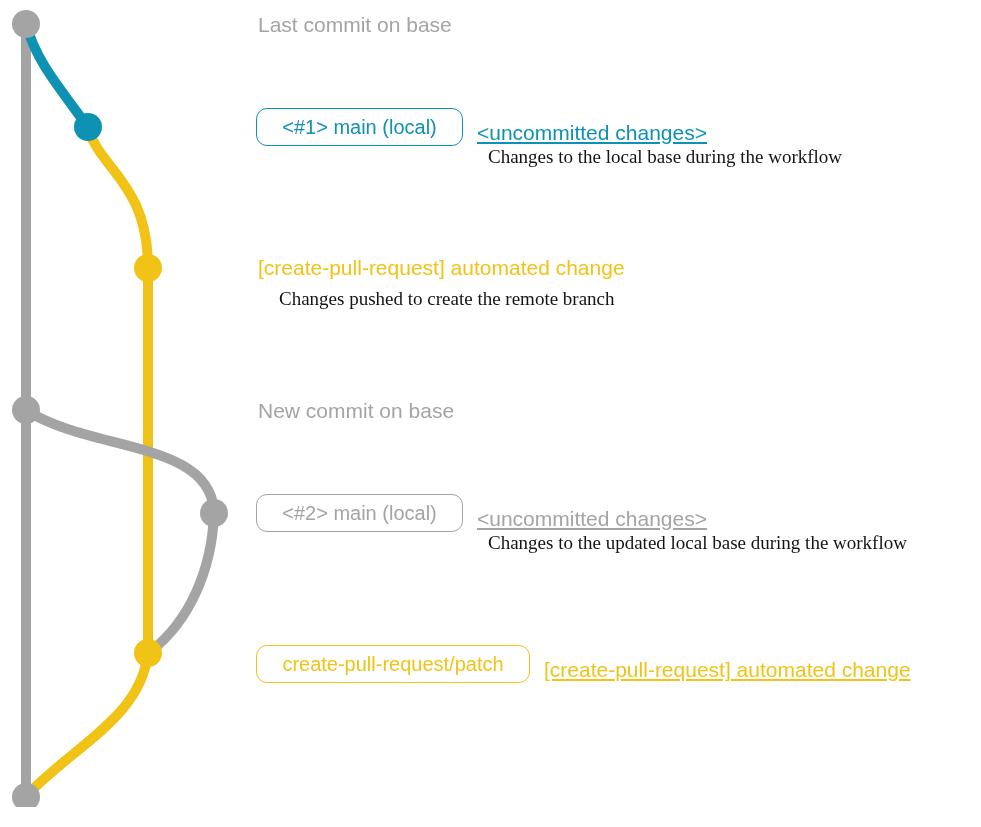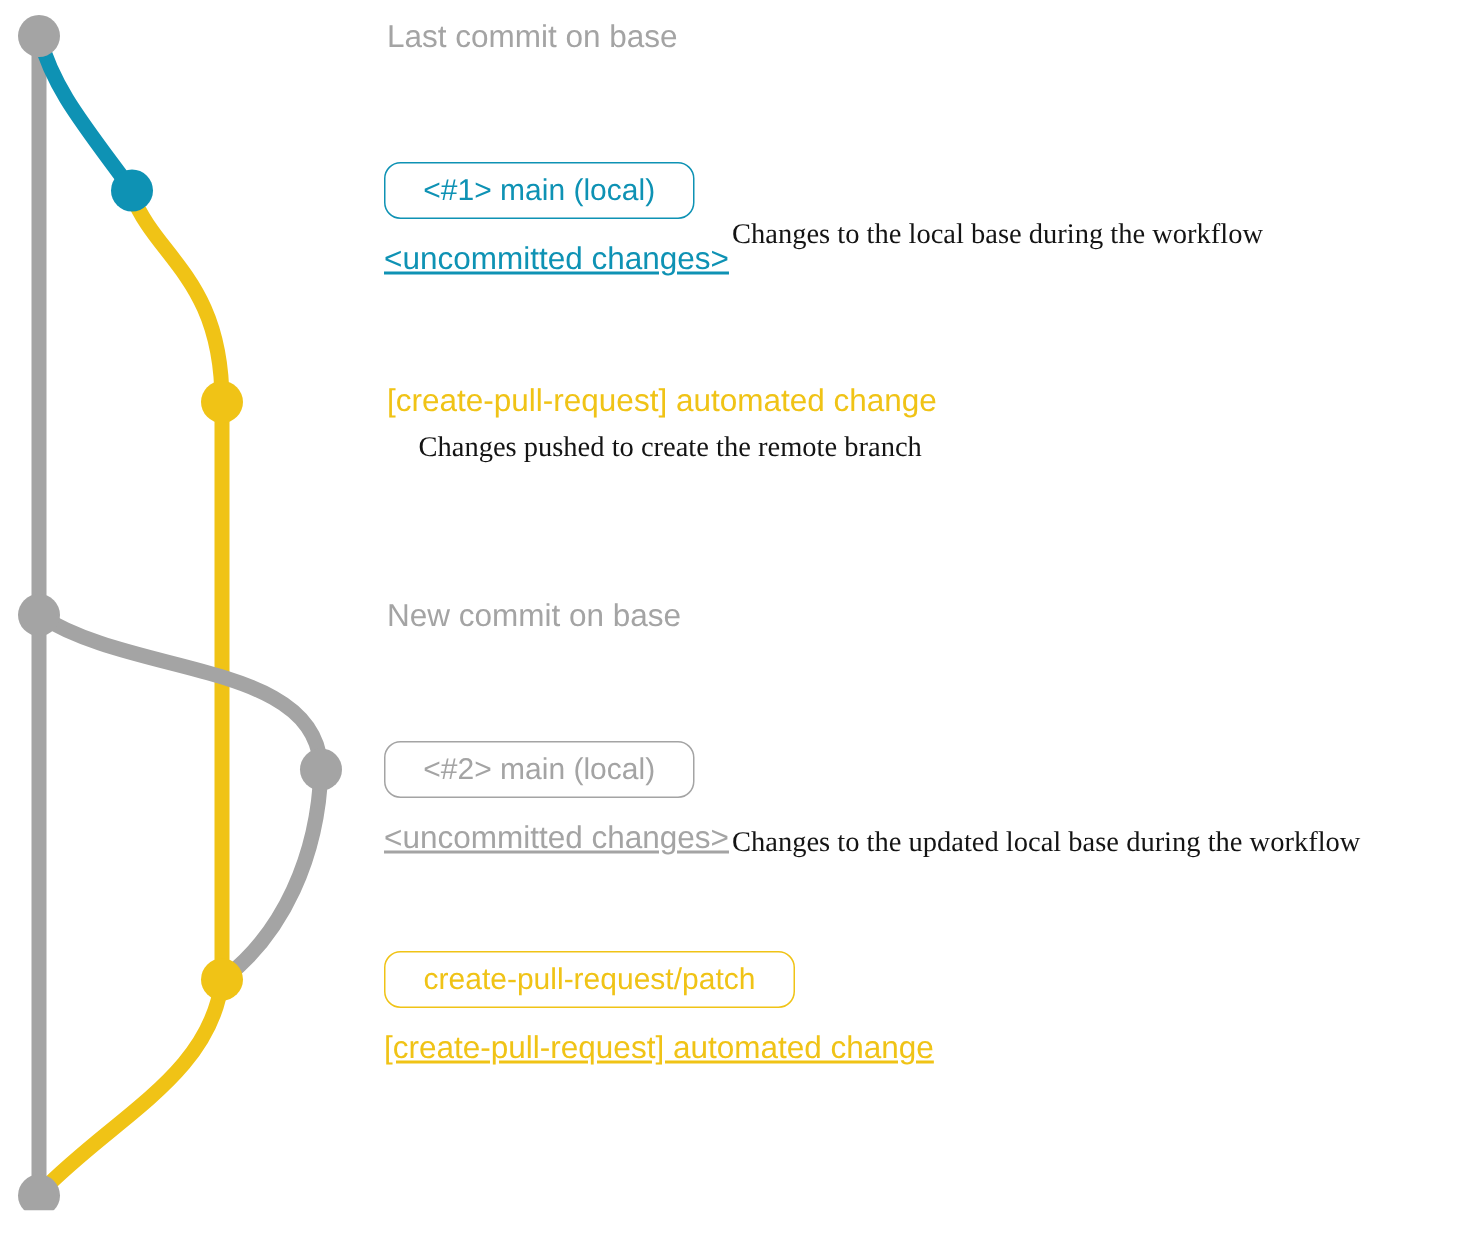--- a/index.html
+++ b/index.html
@@ -4,21 +4,21 @@
 <style>
   html,body{margin:0;padding:0;background:#fff;}
   .canvas{
     position:relative;
     width:981px;height:807px;
     background:var(--background,#ffffff);
     font-family:"Liberation Sans", sans-serif;
     overflow:hidden;
   }
   .graph-svg{position:absolute;left:0;top:0;}
-  .row{position:absolute;display:flex;align-items:flex-start;gap:14px;white-space:nowrap;flex-direction:column;}
+  .row{position:absolute;display:flex;align-items:flex-end;gap:14px;white-space:nowrap;}
   .plain{position:absolute;font-size:21px;line-height:26px;white-space:nowrap;}
   .badge{
     box-sizing:border-box;
     display:inline-block;
     border:1.5px solid currentColor;
     border-radius:11px;
     padding:5px 13px;
     font-size:20px;line-height:26px;
     text-align:center;
     background:var(--background,#ffffff);
@@ -28,21 +28,21 @@
     position:absolute;
     font-family:"Liberation Serif", serif;
     font-size:19px;line-height:23px;
     color:var(--ink,#141414);
     white-space:nowrap;
   }
   .c-gray{color:var(--base-gray,#a4a4a4);}
   .c-teal{color:var(--teal,#0e92b4);}
   .c-yellow{color:var(--yellow,#f0c316);}
   .w207{min-width:207px;}
-  .w274{min-width:274px;}
+  .w274{min-width:274px;margin-top:11px;}
   .w71{min-width:71px;}
 </style>
 </head>
 <body>
 
 <div class="canvas">
 
   <svg class="graph-svg" width="245" height="827" viewBox="0 0 245 827">
 
     <path d="M 26 24 L 26 797" fill="none" stroke-width="10" stroke-linecap="round" stroke="#a4a4a4"></path>
@@ -72,21 +72,21 @@
 
   <div class="plain c-yellow" style="left:258px;top:255px">[create-pull-request] automated change</div>
   <div class="note" style="left:279px;top:287px">Changes pushed to create the remote branch</div>
 
   <div class="plain c-gray" style="left:258px;top:398px">New commit on base</div>
 
   <div class="row c-gray" style="left:256px;top:494px">
     <span class="badge w207">&lt;#2&gt; main (local)</span>
     <span class="msg">&lt;uncommitted changes&gt;</span>
   </div>
-  <div class="note" style="left:488px;top:550px">Changes to the updated local base during the workflow</div>
+  <div class="note" style="left:488px;top:531px">Changes to the updated local base during the workflow</div>
 
   <div class="row c-yellow" style="left:256px;top:634px">
     <span class="badge w274">create-pull-request/patch</span>
     <span class="msg">[create-pull-request] automated change</span>
   </div>
 
 
 </div>
 
 </body></html>

